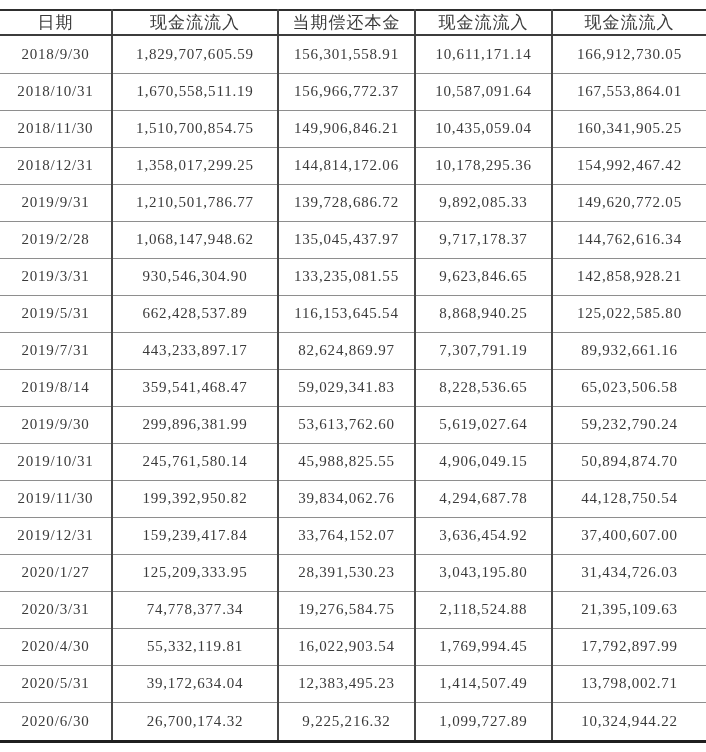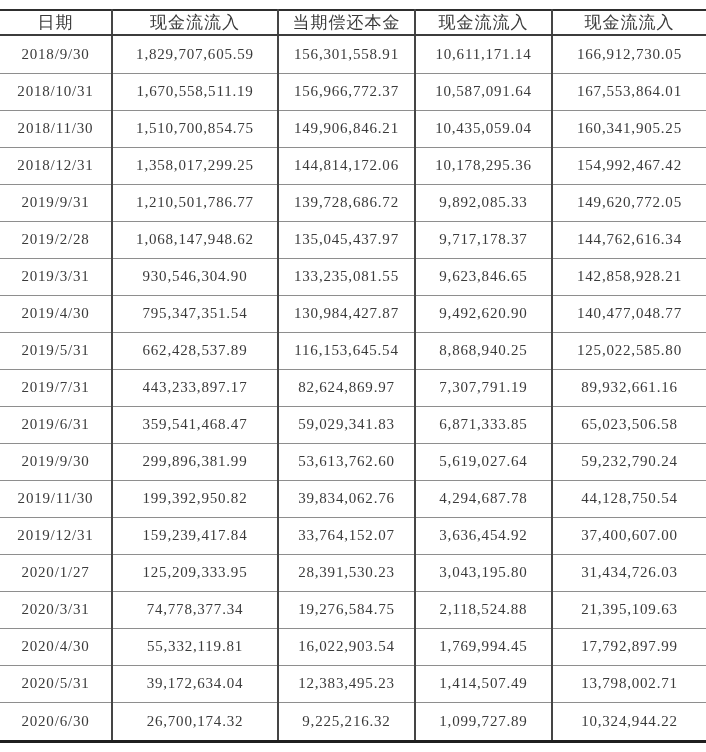--- a/index.html
+++ b/index.html
@@ -121,55 +121,55 @@
           <td>144,762,616.34</td>
         </tr>
         <tr>
           <td>2019/3/31</td>
           <td>930,546,304.90</td>
           <td>133,235,081.55</td>
           <td>9,623,846.65</td>
           <td>142,858,928.21</td>
         </tr>
         <tr>
-          <td>2019/4/30</td>
-          <td>795,347,351.54</td>
-          <td>130,984,427.87</td>
-          <td>9,492,620.90</td>
-          <td>140,477,048.77</td>
-        </tr>
-        <tr>
           <td>2019/5/31</td>
           <td>662,428,537.89</td>
           <td>116,153,645.54</td>
           <td>8,868,940.25</td>
           <td>125,022,585.80</td>
         </tr>
         <tr>
           <td>2019/7/31</td>
           <td>443,233,897.17</td>
           <td>82,624,869.97</td>
           <td>7,307,791.19</td>
           <td>89,932,661.16</td>
         </tr>
         <tr>
-          <td>2019/6/31</td>
+          <td>2019/8/14</td>
           <td>359,541,468.47</td>
           <td>59,029,341.83</td>
-          <td>6,871,333.85</td>
+          <td>8,228,536.65</td>
           <td>65,023,506.58</td>
         </tr>
         <tr>
           <td>2019/9/30</td>
           <td>299,896,381.99</td>
           <td>53,613,762.60</td>
           <td>5,619,027.64</td>
           <td>59,232,790.24</td>
         </tr>
         <tr>
+          <td>2019/10/31</td>
+          <td>245,761,580.14</td>
+          <td>45,988,825.55</td>
+          <td>4,906,049.15</td>
+          <td>50,894,874.70</td>
+        </tr>
+        <tr>
           <td>2019/11/30</td>
           <td>199,392,950.82</td>
           <td>39,834,062.76</td>
           <td>4,294,687.78</td>
           <td>44,128,750.54</td>
         </tr>
         <tr>
           <td>2019/12/31</td>
           <td>159,239,417.84</td>
           <td>33,764,152.07</td>

